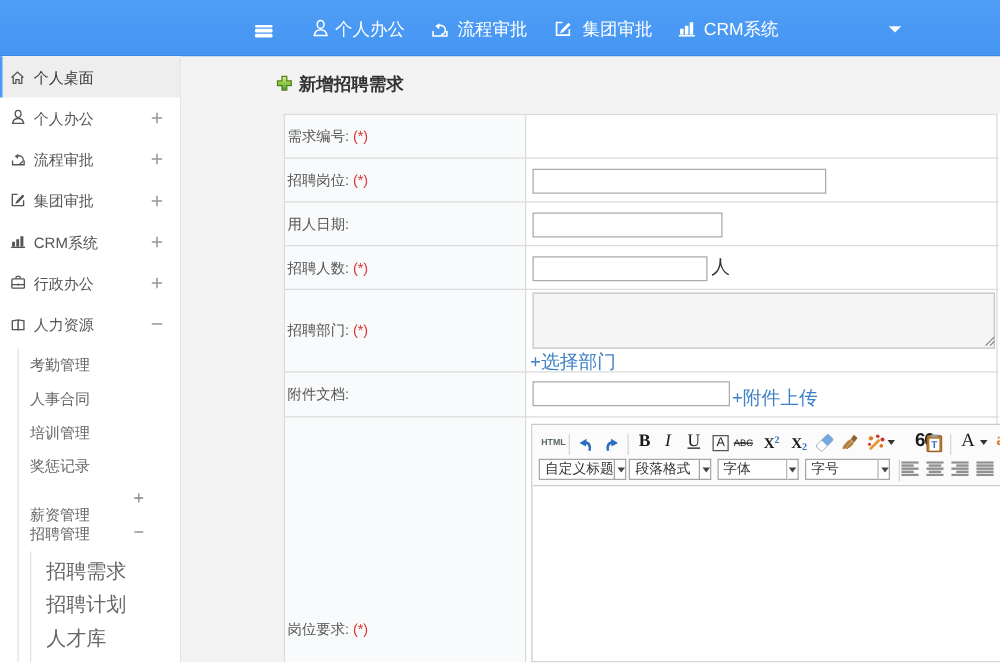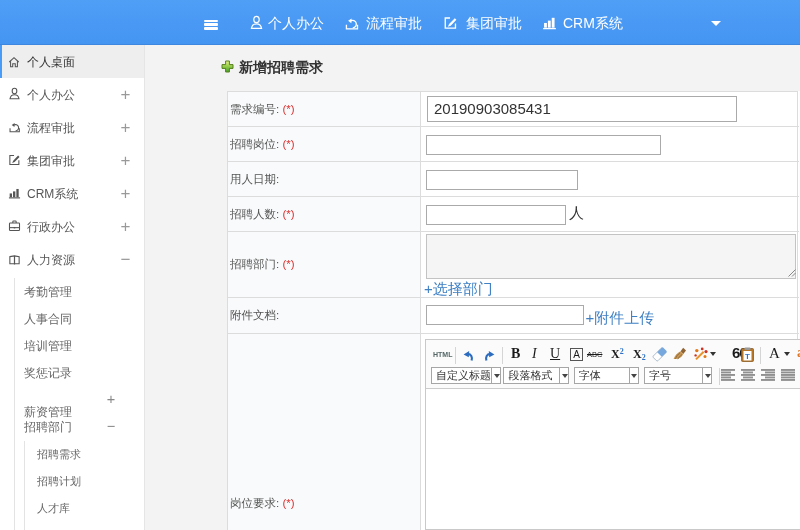--- a/index.html
+++ b/index.html
@@ -14,21 +14,21 @@
   .navtx { position:absolute; top:0; height:45px; line-height:46px; color:#fff; font-size:14px; }
   .navic { position:absolute; top:15px; width:15px; height:15px; }
   #caret { position:absolute; left:711px; top:21px; width:0; height:0; border-left:5px solid transparent; border-right:5px solid transparent; border-top:5.5px solid #fff; }
   
   #side { position:absolute; left:0; top:45px; width:145px; height:485px; background:#fff; border-right:1px solid #e5e5e5; }
   #active { position:absolute; left:0; top:0; width:144px; height:33px; background:#eeeeee; border-left:2px solid #489bf6; }
   .sitem { position:absolute; left:27px; font-size:12px; color:#555; }
   .sicon { position:absolute; left:9px; width:12px; height:12px; }
   .plus { position:absolute; left:117px; width:17px; text-align:center; font-size:17px; line-height:16px; color:#999; font-weight:300; }
   .sub { position:absolute; left:24px; font-size:12px; color:#666; }
-  .sub3 { position:absolute; left:37px; font-size:11px; color:#666; }
+  .sub3 { position:absolute; left:37px; font-size:16px; color:#666; }
   .p2 { position:absolute; left:104px; width:14px; text-align:center; font-size:14.5px; line-height:15px; color:#888; }
   #lineA { position:absolute; left:14px; top:233px; width:1px; height:252px; background:#e3e3e3; }
   #lineB { position:absolute; left:24px; top:396px; width:1px; height:89px; background:#e3e3e3; }
   
   #title { position:absolute; left:239px; top:59px; font-size:14px; font-weight:bold; color:#333; }
   
   #tbl { position:absolute; left:227px; top:91px; width:571px; height:439px; background:#fff; border:1px solid #dcdcdc; border-bottom:none; }
   #labcol { position:absolute; left:0; top:0; width:193px; height:439px; background:#f9fafb; border-right:1px solid #dcdcdc; }
   .rb { position:absolute; left:0; width:571px; height:1px; background:#dcdcdc; }
   .lab { position:absolute; left:2px; font-size:11.5px; color:#555; white-space:nowrap; }
@@ -136,21 +136,21 @@
       <div class="plus" style="top:207px">−</div>
 
     <div id="lineA"></div>
     <div id="lineB"></div>
     <div class="sub" style="top:239px">考勤管理</div>
     <div class="sub" style="top:266px">人事合同</div>
     <div class="sub" style="top:293px">培训管理</div>
     <div class="sub" style="top:320px">奖惩记录</div>
     <div class="sub" style="top:359px">薪资管理</div>
       <div class="p2" style="top:347px">+</div>
-    <div class="sub" style="top:374px">招聘部门</div>
+    <div class="sub" style="top:374px">招聘管理</div>
       <div class="p2" style="top:374px">−</div>
     <div class="sub3" style="top:402px">招聘需求</div>
     <div class="sub3" style="top:429px">招聘计划</div>
     <div class="sub3" style="top:456px">人才库</div>
   </div>
 
   <svg class="abs" style="left:221px; top:60px; width:13px; height:13px" viewBox="0 0 13 13">
     <defs>
         <linearGradient id="gp" x1="0" y1="0" x2="0" y2="1">
           <stop offset="0" stop-color="#e8f48d"></stop>
@@ -174,21 +174,20 @@
     <div class="rb" style="top:241px"></div>
 
     <div class="lab" style="top:10px">需求编号: <span class="req">(*)</span></div>
     <div class="lab" style="top:45px">招聘岗位: <span class="req">(*)</span></div>
     <div class="lab" style="top:80px">用人日期:</div>
     <div class="lab" style="top:115px">招聘人数: <span class="req">(*)</span></div>
     <div class="lab" style="top:165px">招聘部门: <span class="req">(*)</span></div>
     <div class="lab" style="top:216px">附件文档:</div>
     <div class="lab" style="top:404px">岗位要求: <span class="req">(*)</span></div>
 
-    <div class="inp" style="left:199px; top:4px; width:310px; height:26px; font-size:15px; color:#333; line-height:24px; padding-left:6px">20190903085431</div>
     <div class="inp" style="left:198px; top:42.5px; width:235px; height:20px"></div>
     <div class="inp" style="left:198px; top:77.5px; width:152px; height:20px"></div>
     <div class="inp" style="left:198px; top:112.5px; width:140px; height:20px"></div>
     <div class="abs" style="left:341px; top:112px; font-size:15px; color:#333">人</div>
     <div id="ta"></div>
     <svg class="abs" style="left:560px; top:177px; width:8px; height:8px" viewBox="0 0 8 8">
         <path d="M7.5 0.5 L0.5 7.5 M7.5 4 L4 7.5" stroke="#888" stroke-width="1" fill="none"></path>
       </svg>
     <div class="lnk" style="left:196px; top:188px">+选择部门</div>
     <div class="inp" style="left:198px; top:213px; width:158px; height:20px"></div>

